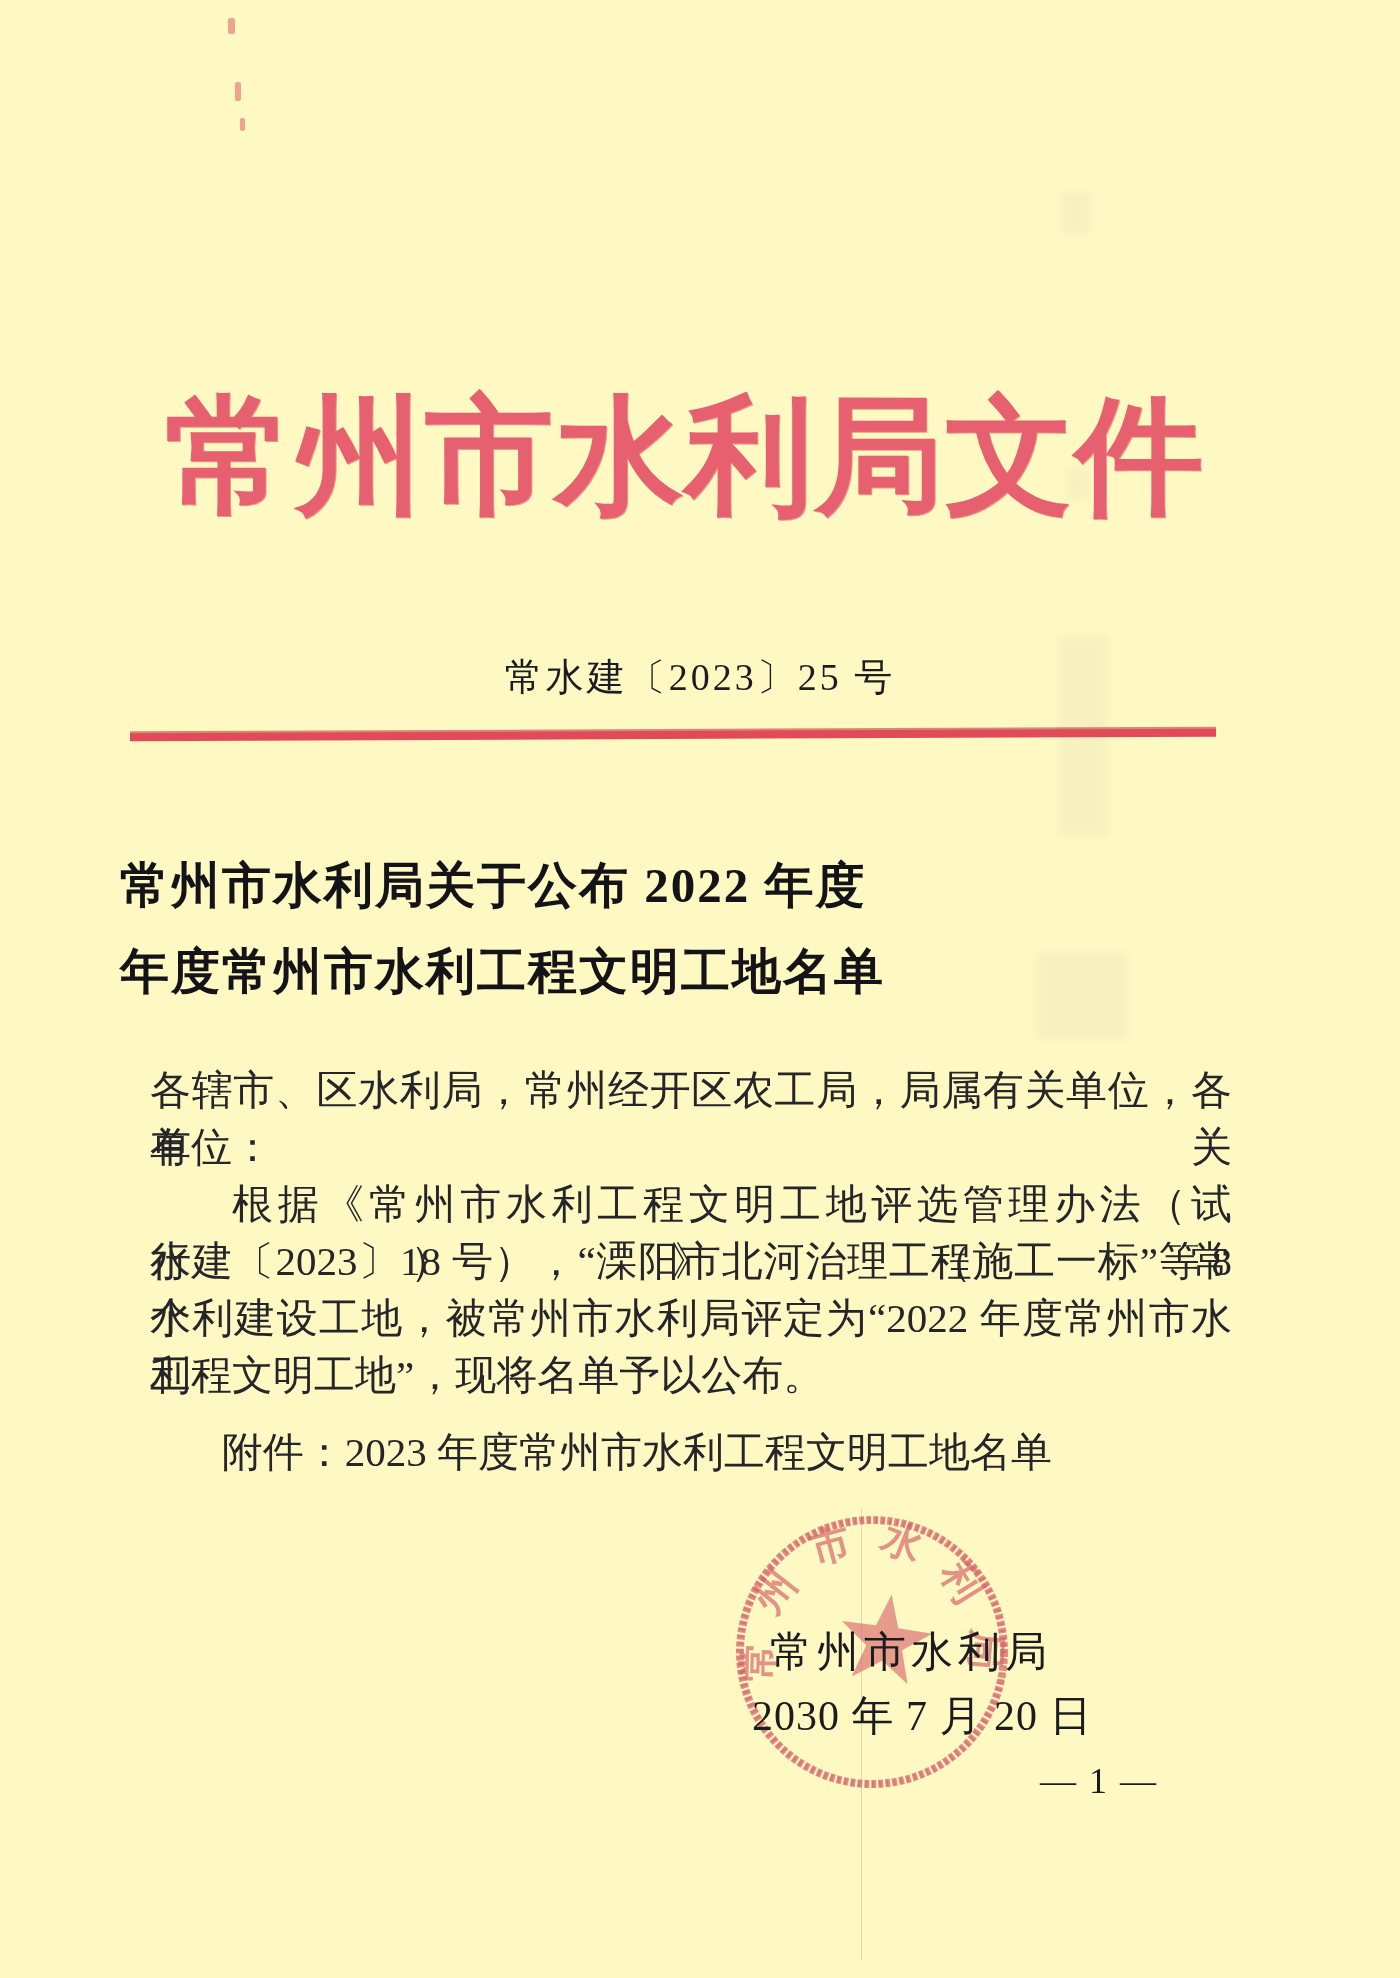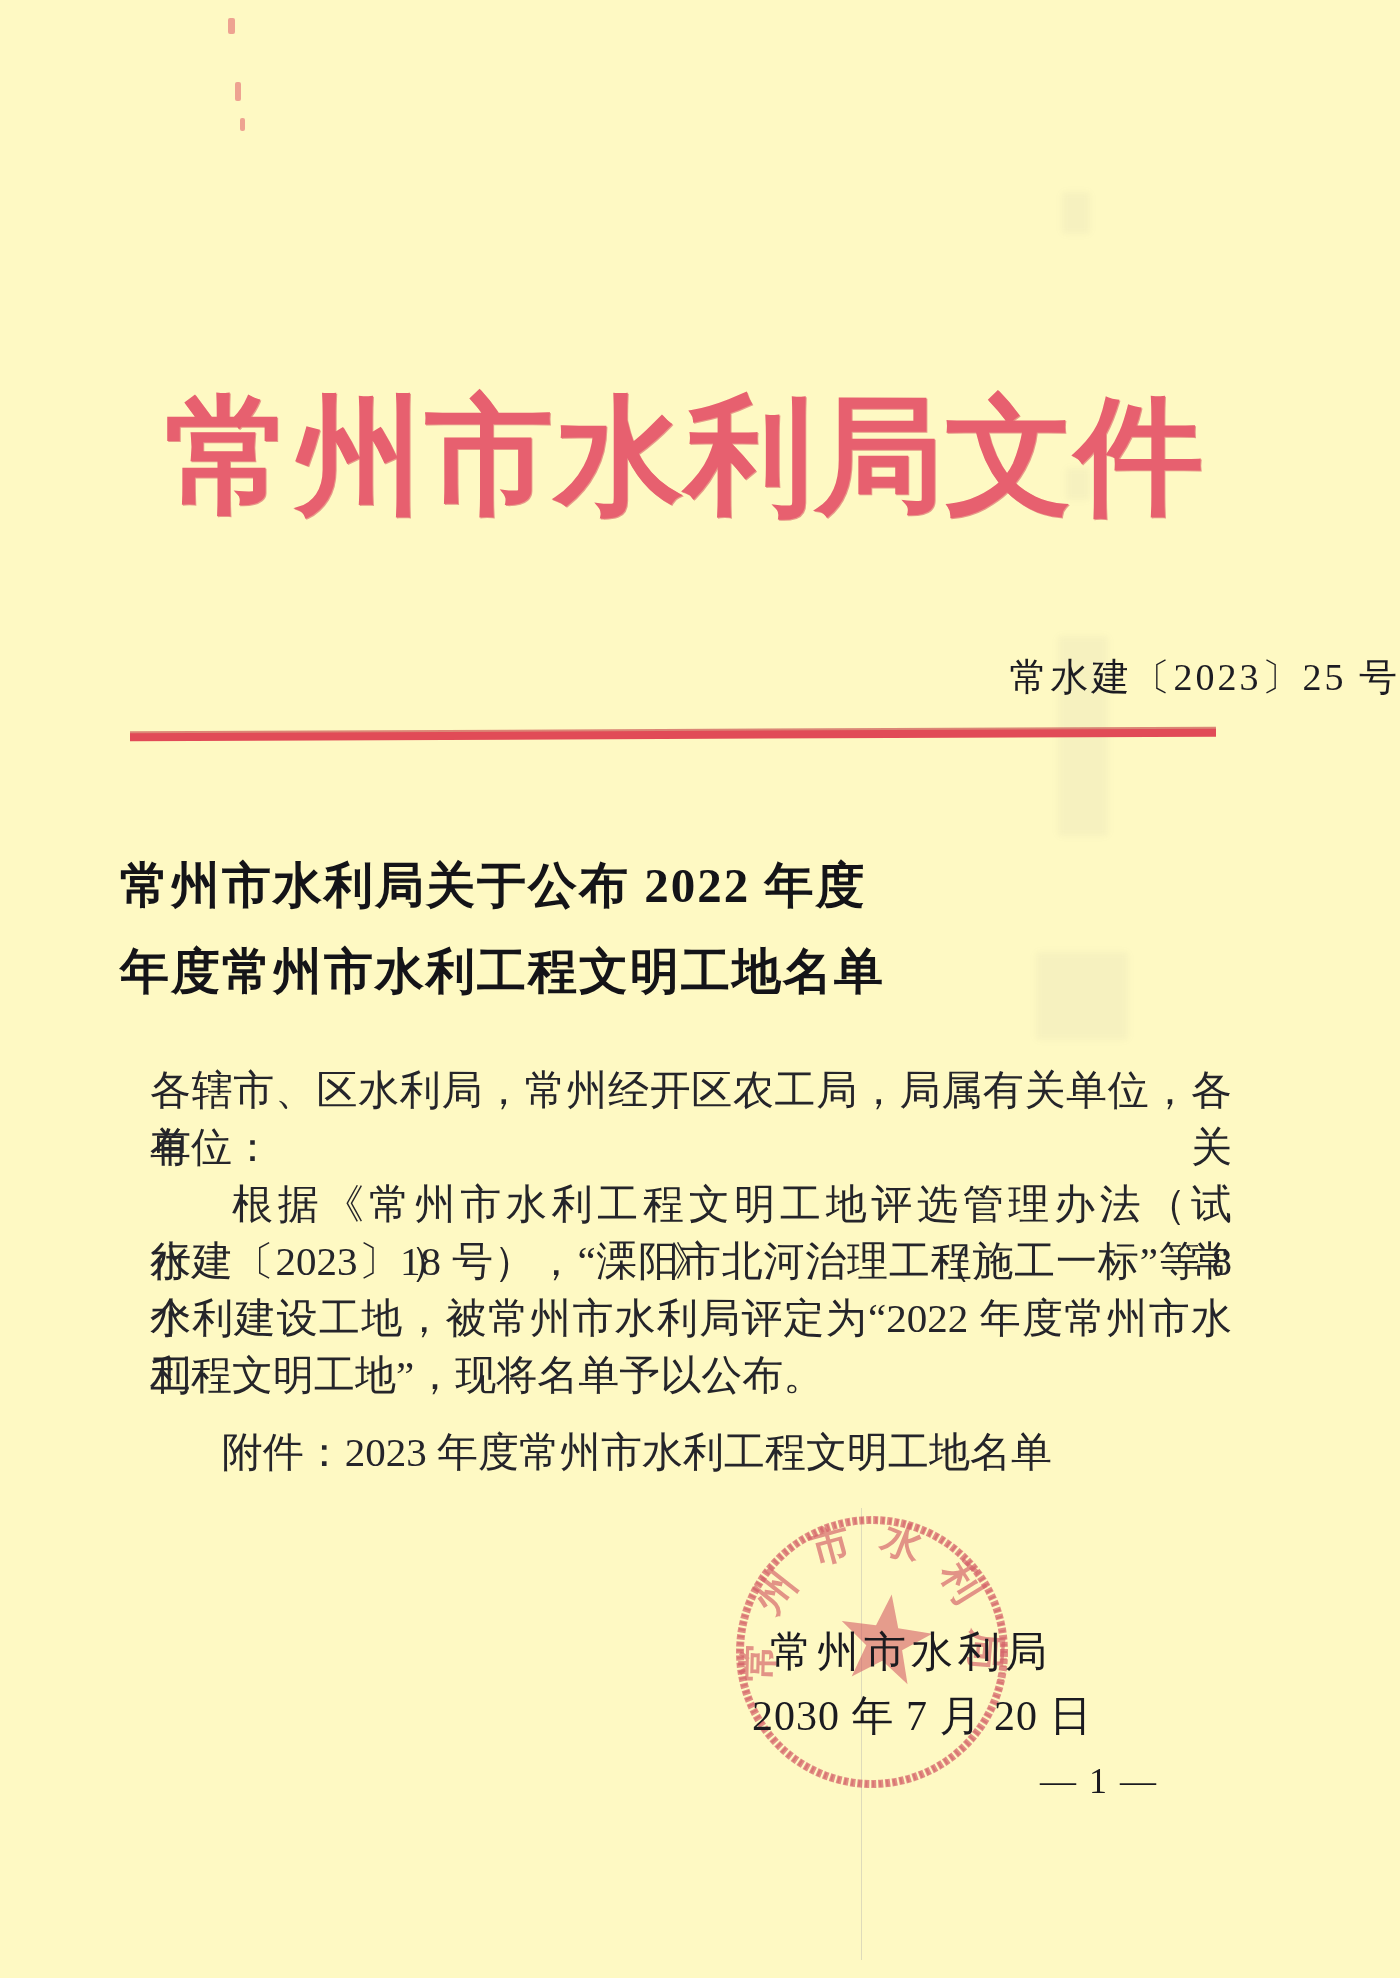--- a/index.html
+++ b/index.html
@@ -33,21 +33,21 @@
     text-shadow: 1px 1px 0 rgba(214,74,90,0.55);
     white-space: nowrap;
   }
 
   
   .doc-number {
     position: absolute;
     top: 652px;
     left: 0;
     width: 1400px;
-    text-align: right;
+    text-align: center;
     font-size: 38px;
     letter-spacing: 3px;
     color: #1c1c22;
     white-space: pre;
   }
 
   
   .red-rule {
     position: absolute;
     top: 731px;

